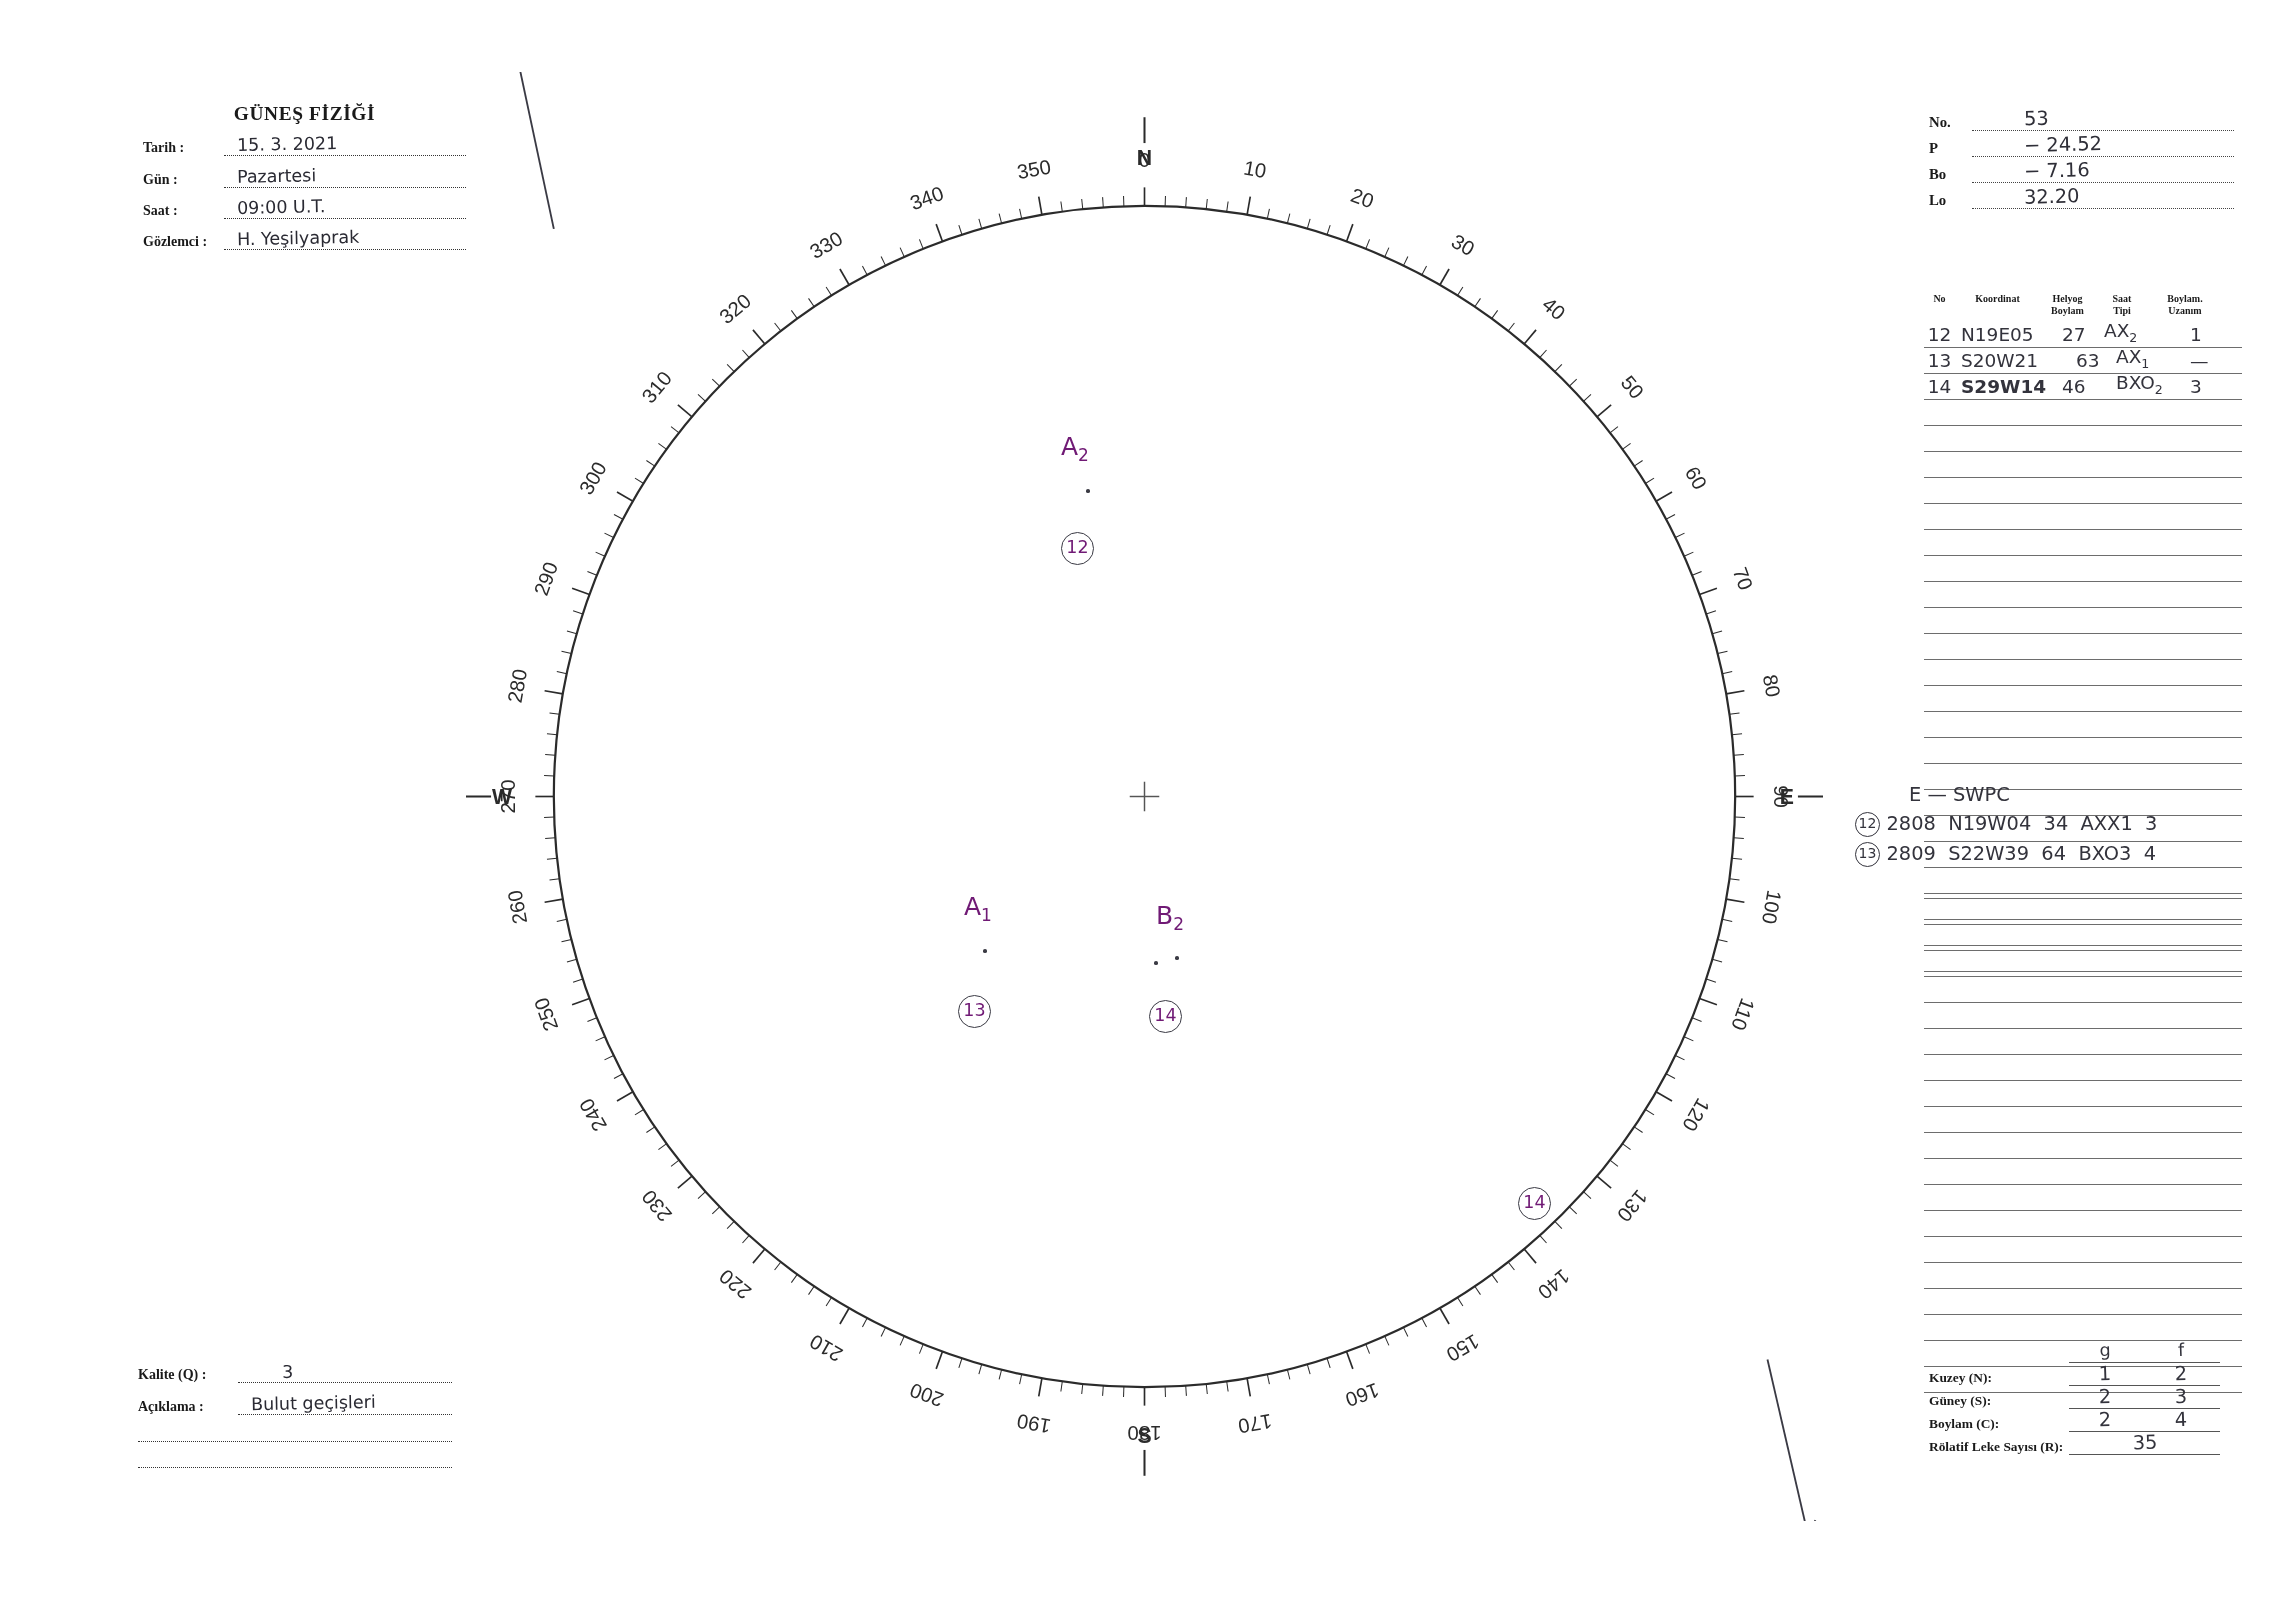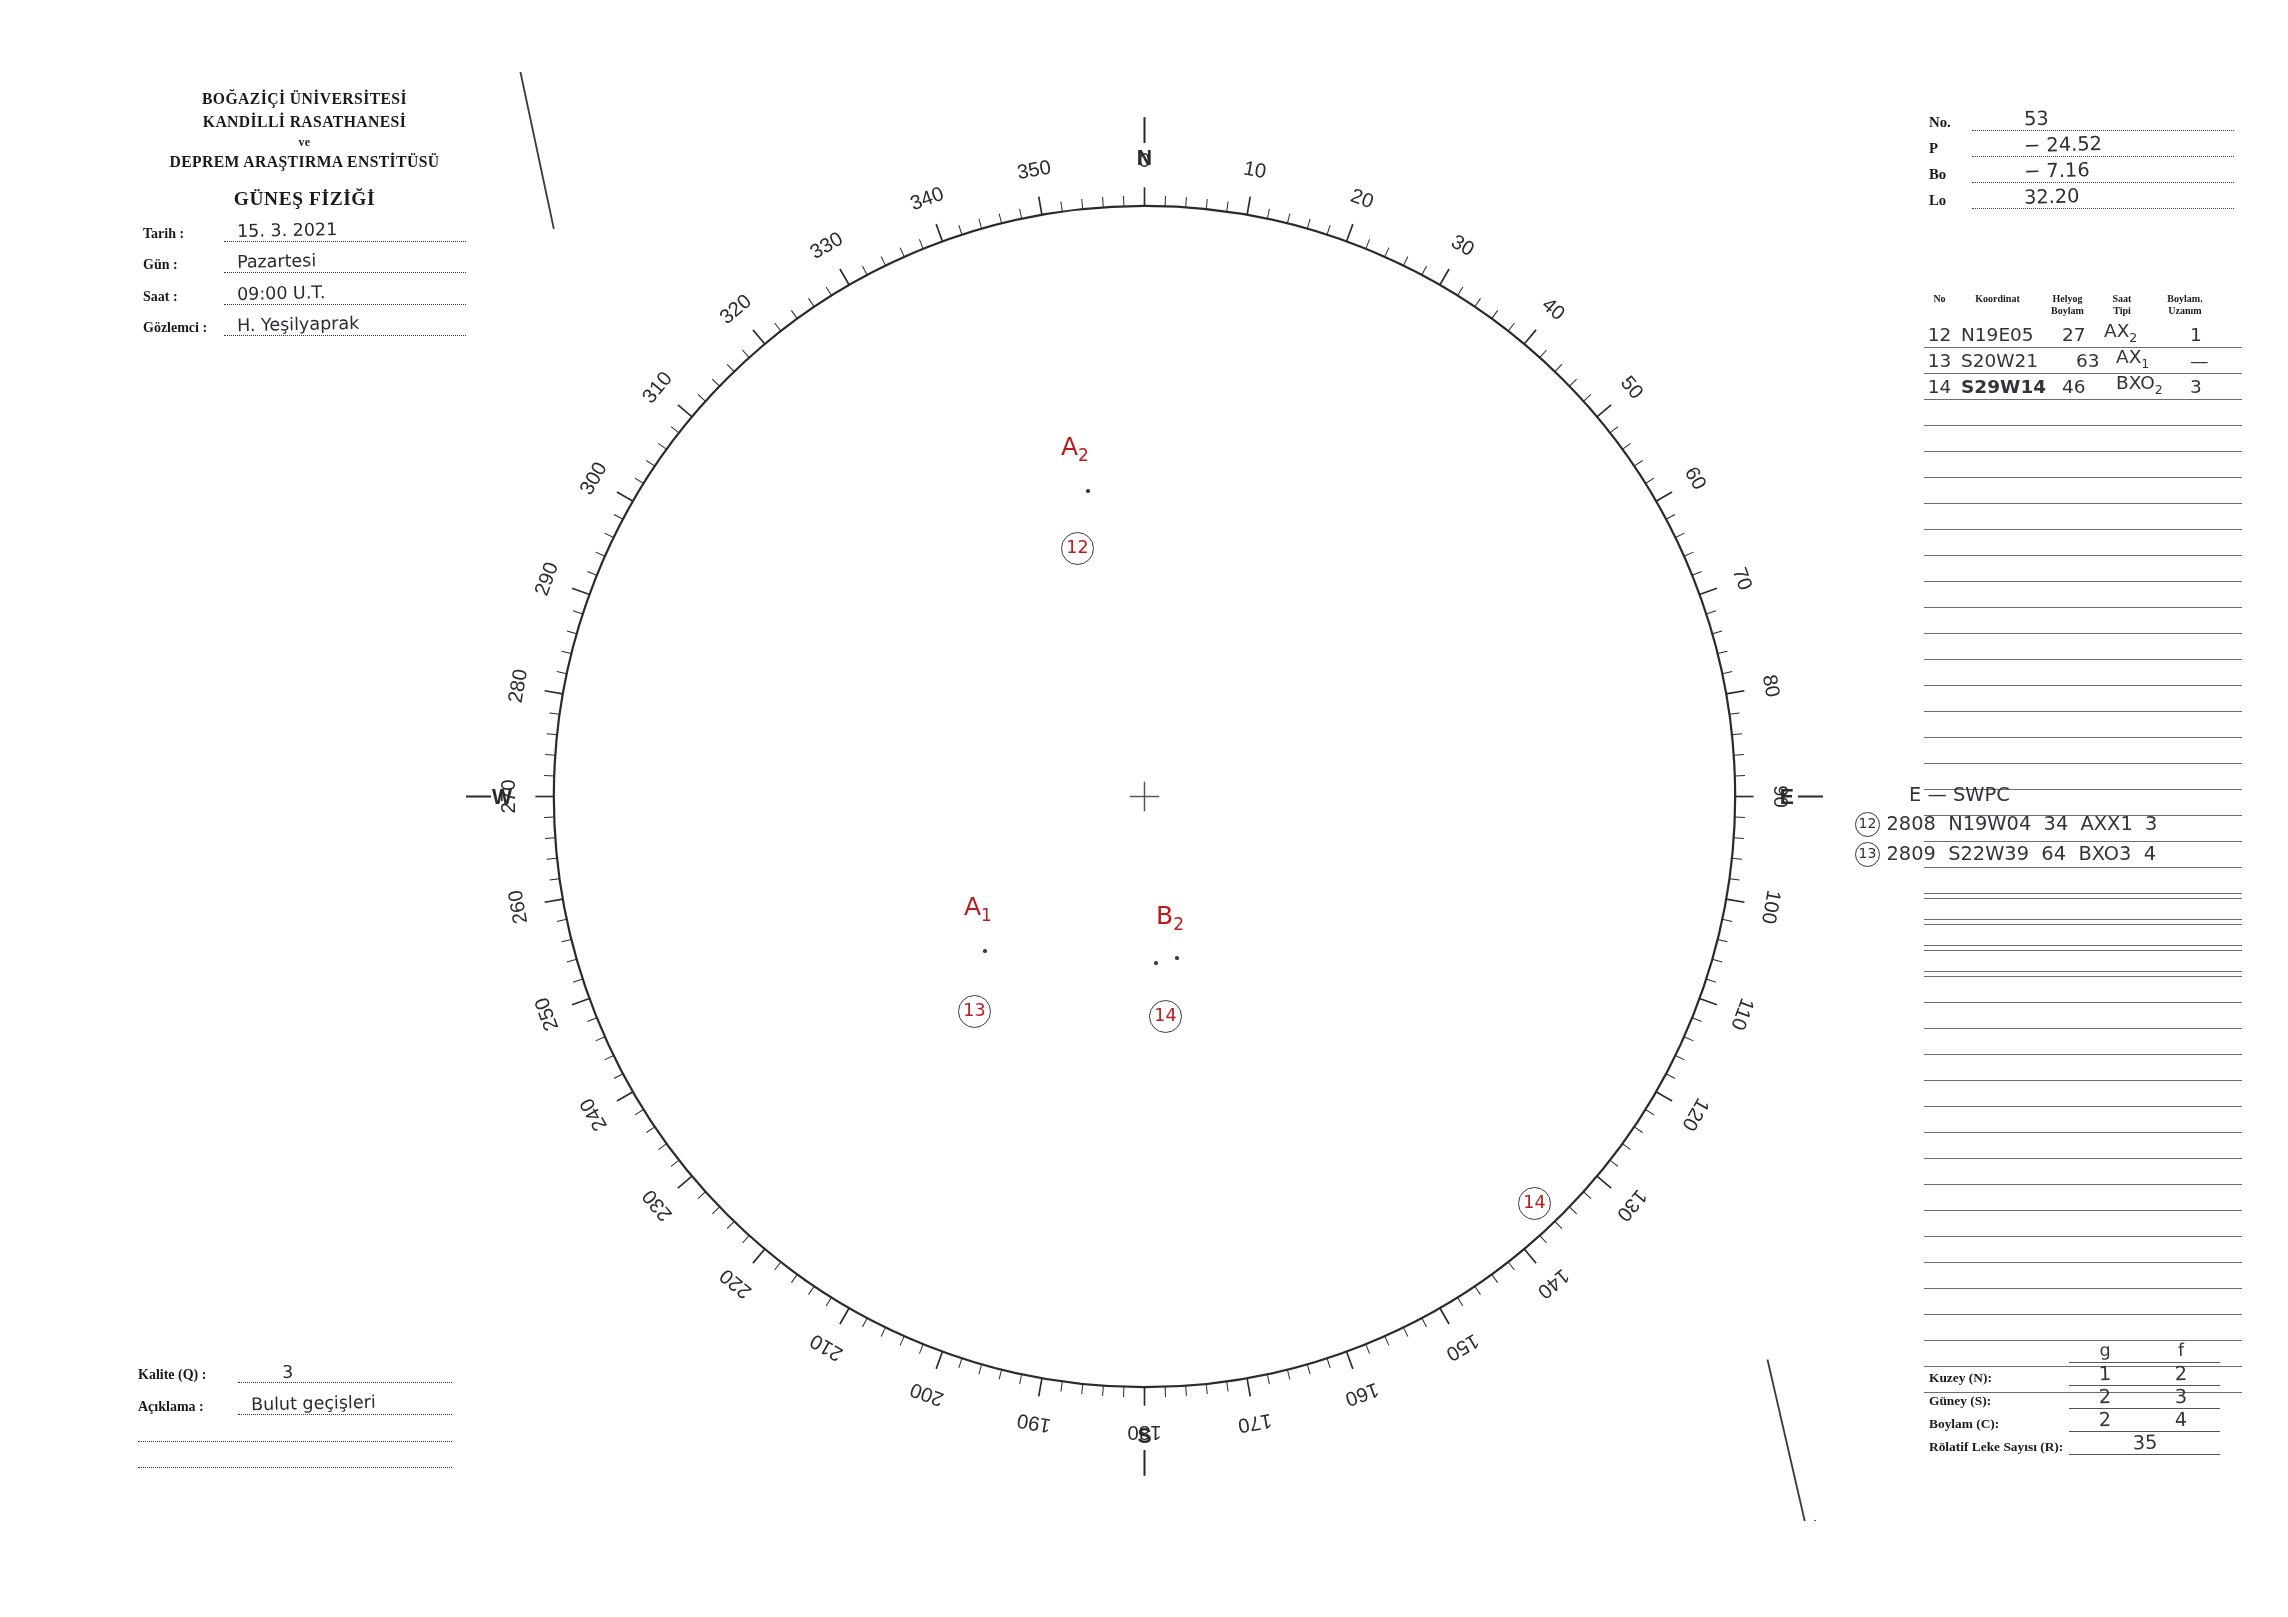--- a/index.html
+++ b/index.html
@@ -94,41 +94,35 @@
   .countrow .cv{
     position:absolute;left:50%;transform:translateX(-50%) rotate(-2deg);bottom:0px;
     font-family:"DejaVu Sans",sans-serif;font-weight:normal;font-size:19.4px;color:#33333c;
   }
   .countrow.head .cv{font-size:17.5px;}
 
   
   #disk-wrap{position:absolute;left:466px;top:72px;width:1357px;height:1449px;}
   svg{display:block;}
   .feat{
-    position:absolute;font-family:"DejaVu Sans",sans-serif;color:#b91c1c;white-space:nowrap;
+    position:absolute;font-family:"DejaVu Sans",sans-serif;color:#701a75;white-space:nowrap;
   }
   .feat .lbl{font-size:25px;}
   .circled{
     display:inline-block;border:1.6px solid #3a3a44;border-radius:50%;
     width:31px;height:31px;line-height:29px;text-align:center;font-size:17.5px;
   }
   .dot{position:absolute;width:3.7px;height:3.7px;background:#3b3b44;border-radius:50%;}
 </style>
 </head>
 <body>
 
 <div class="sheet">
 
   <div id="header-block">
-    <div class="inst">
-      <div>BOĞAZİÇİ ÜNİVERSİTESİ</div>
-      <div>KANDİLLİ RASATHANESİ</div>
-      <div class="ve">ve</div>
-      <div>DEPREM ARAŞTIRMA ENSTİTÜSÜ</div>
-    </div>
     <div class="dept">GÜNEŞ FİZİĞİ</div>
 
     <div class="fieldrow">
       <div class="lab">Tarih :</div>
       <div class="dotline">
         <span class="val">15. 3. 2021</span>
       </div>
     </div>
     <div class="fieldrow">
       <div class="lab">Gün :</div>

